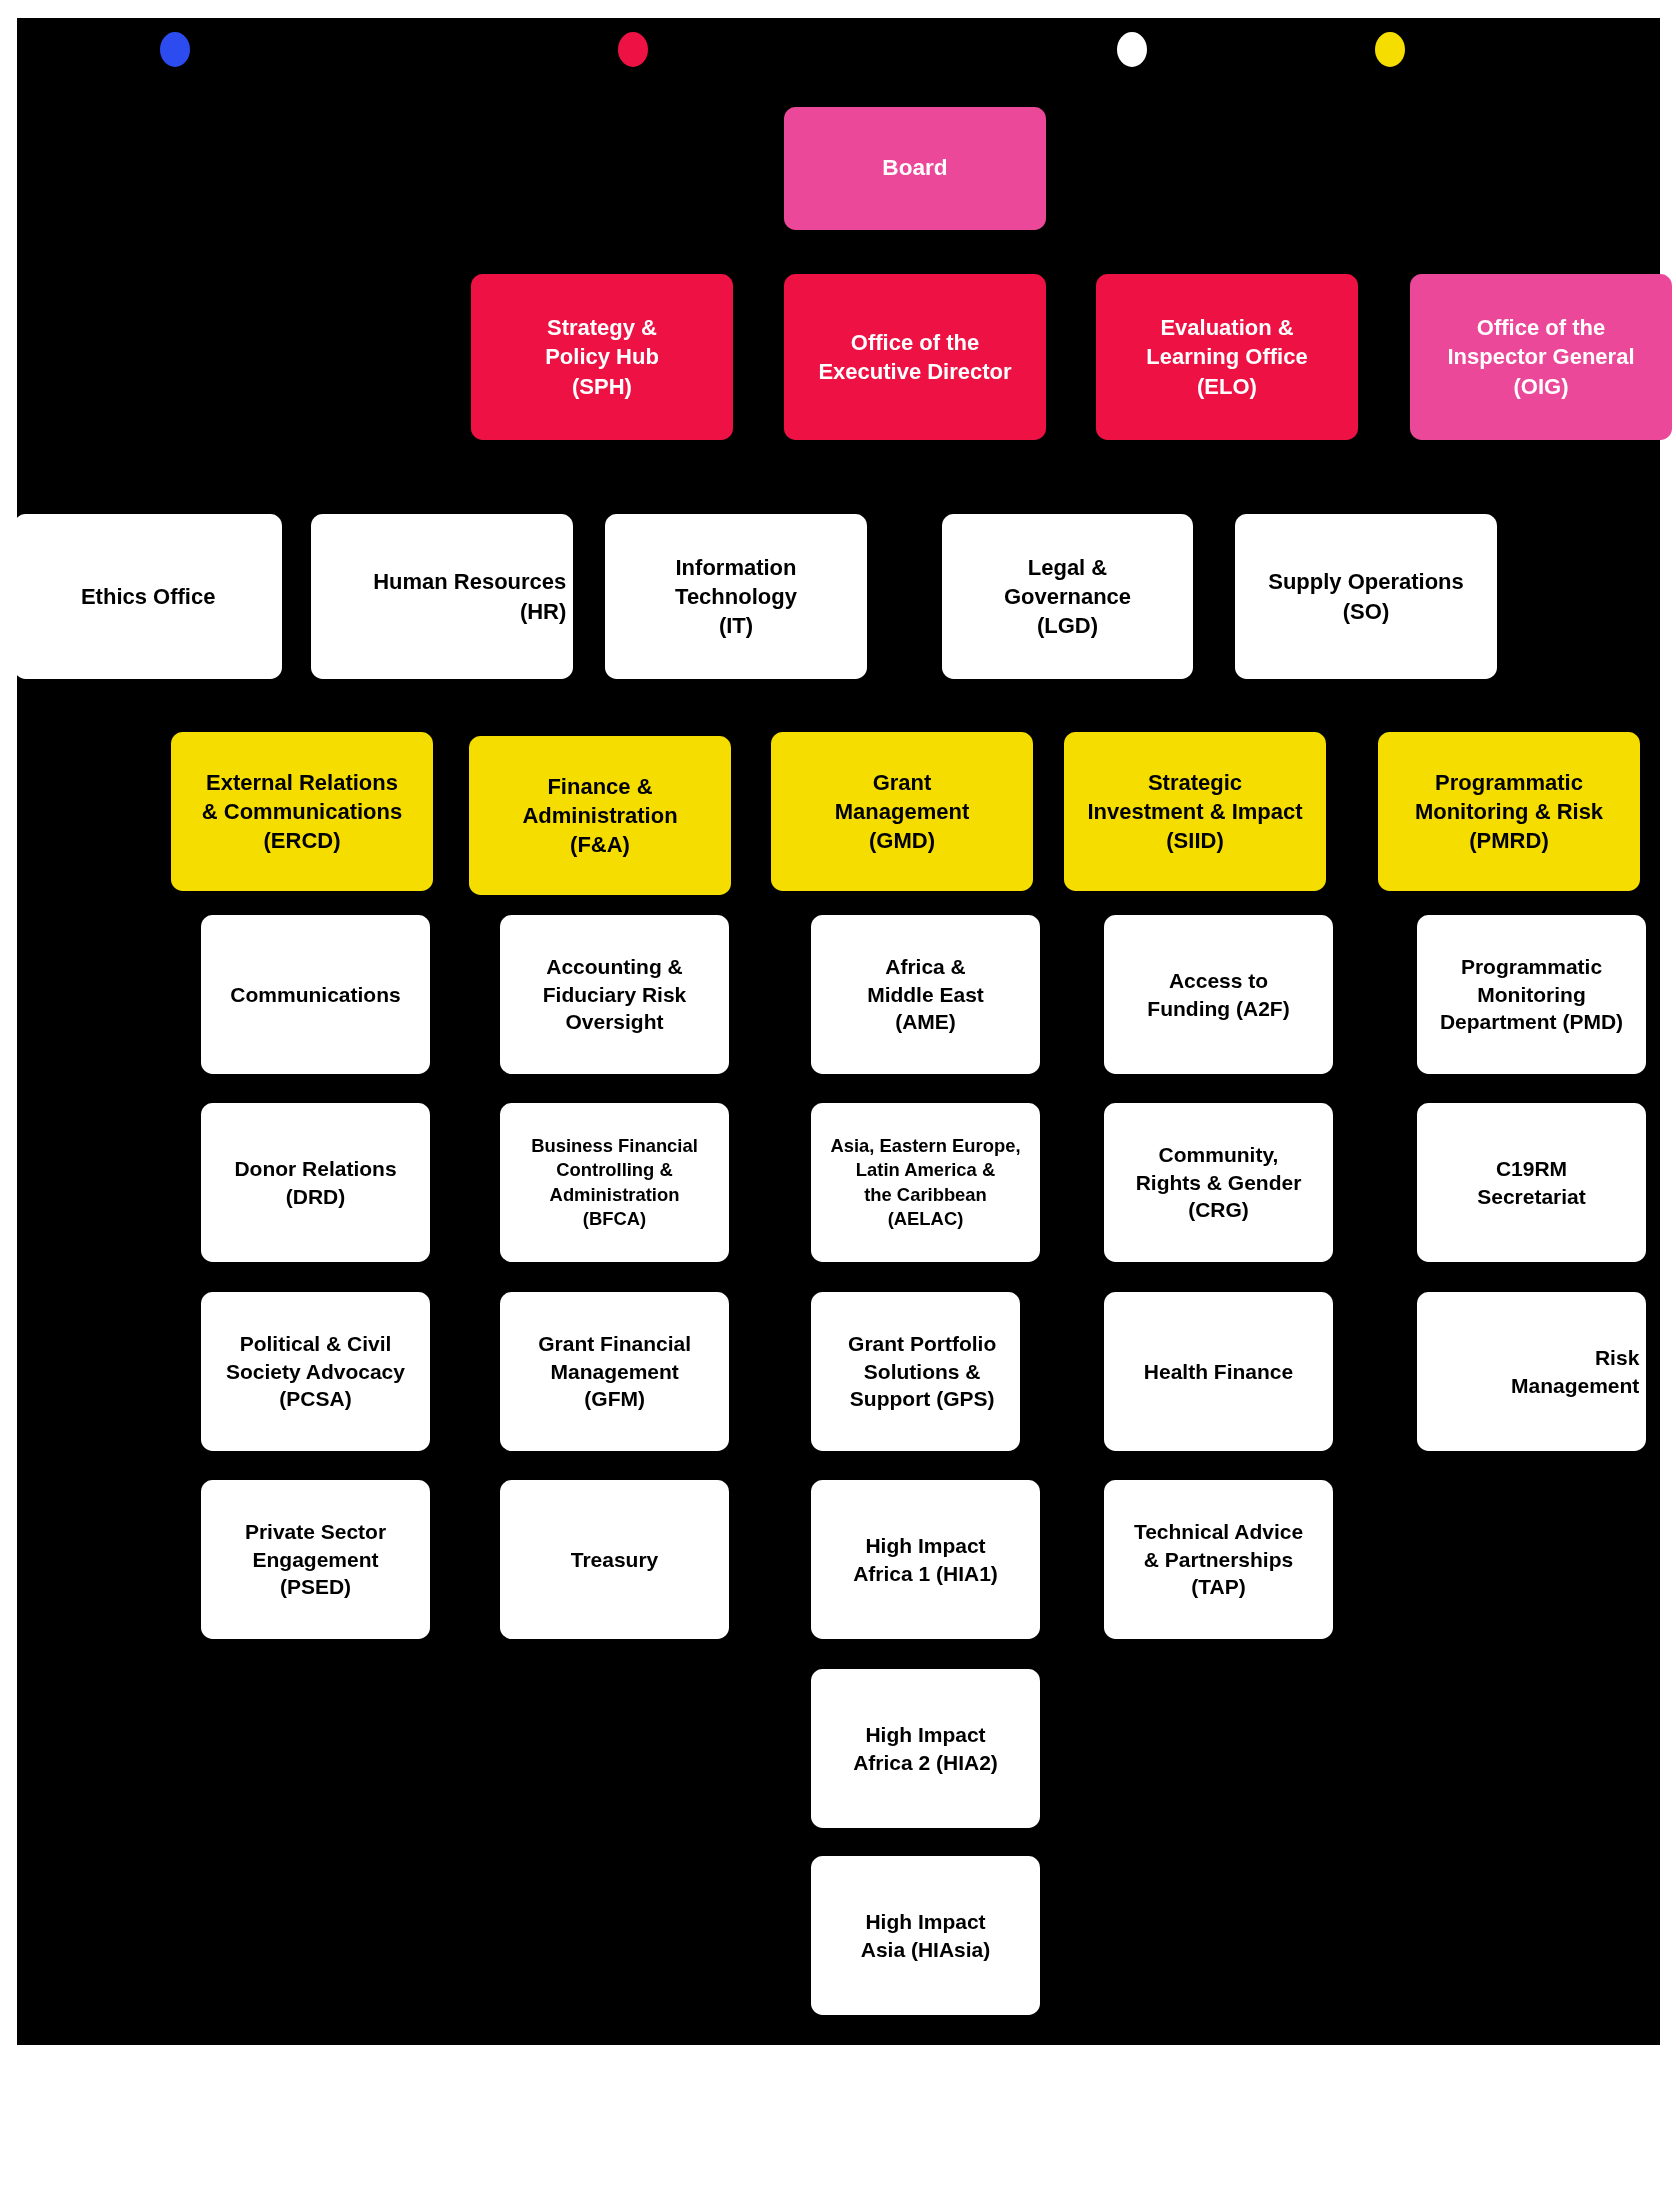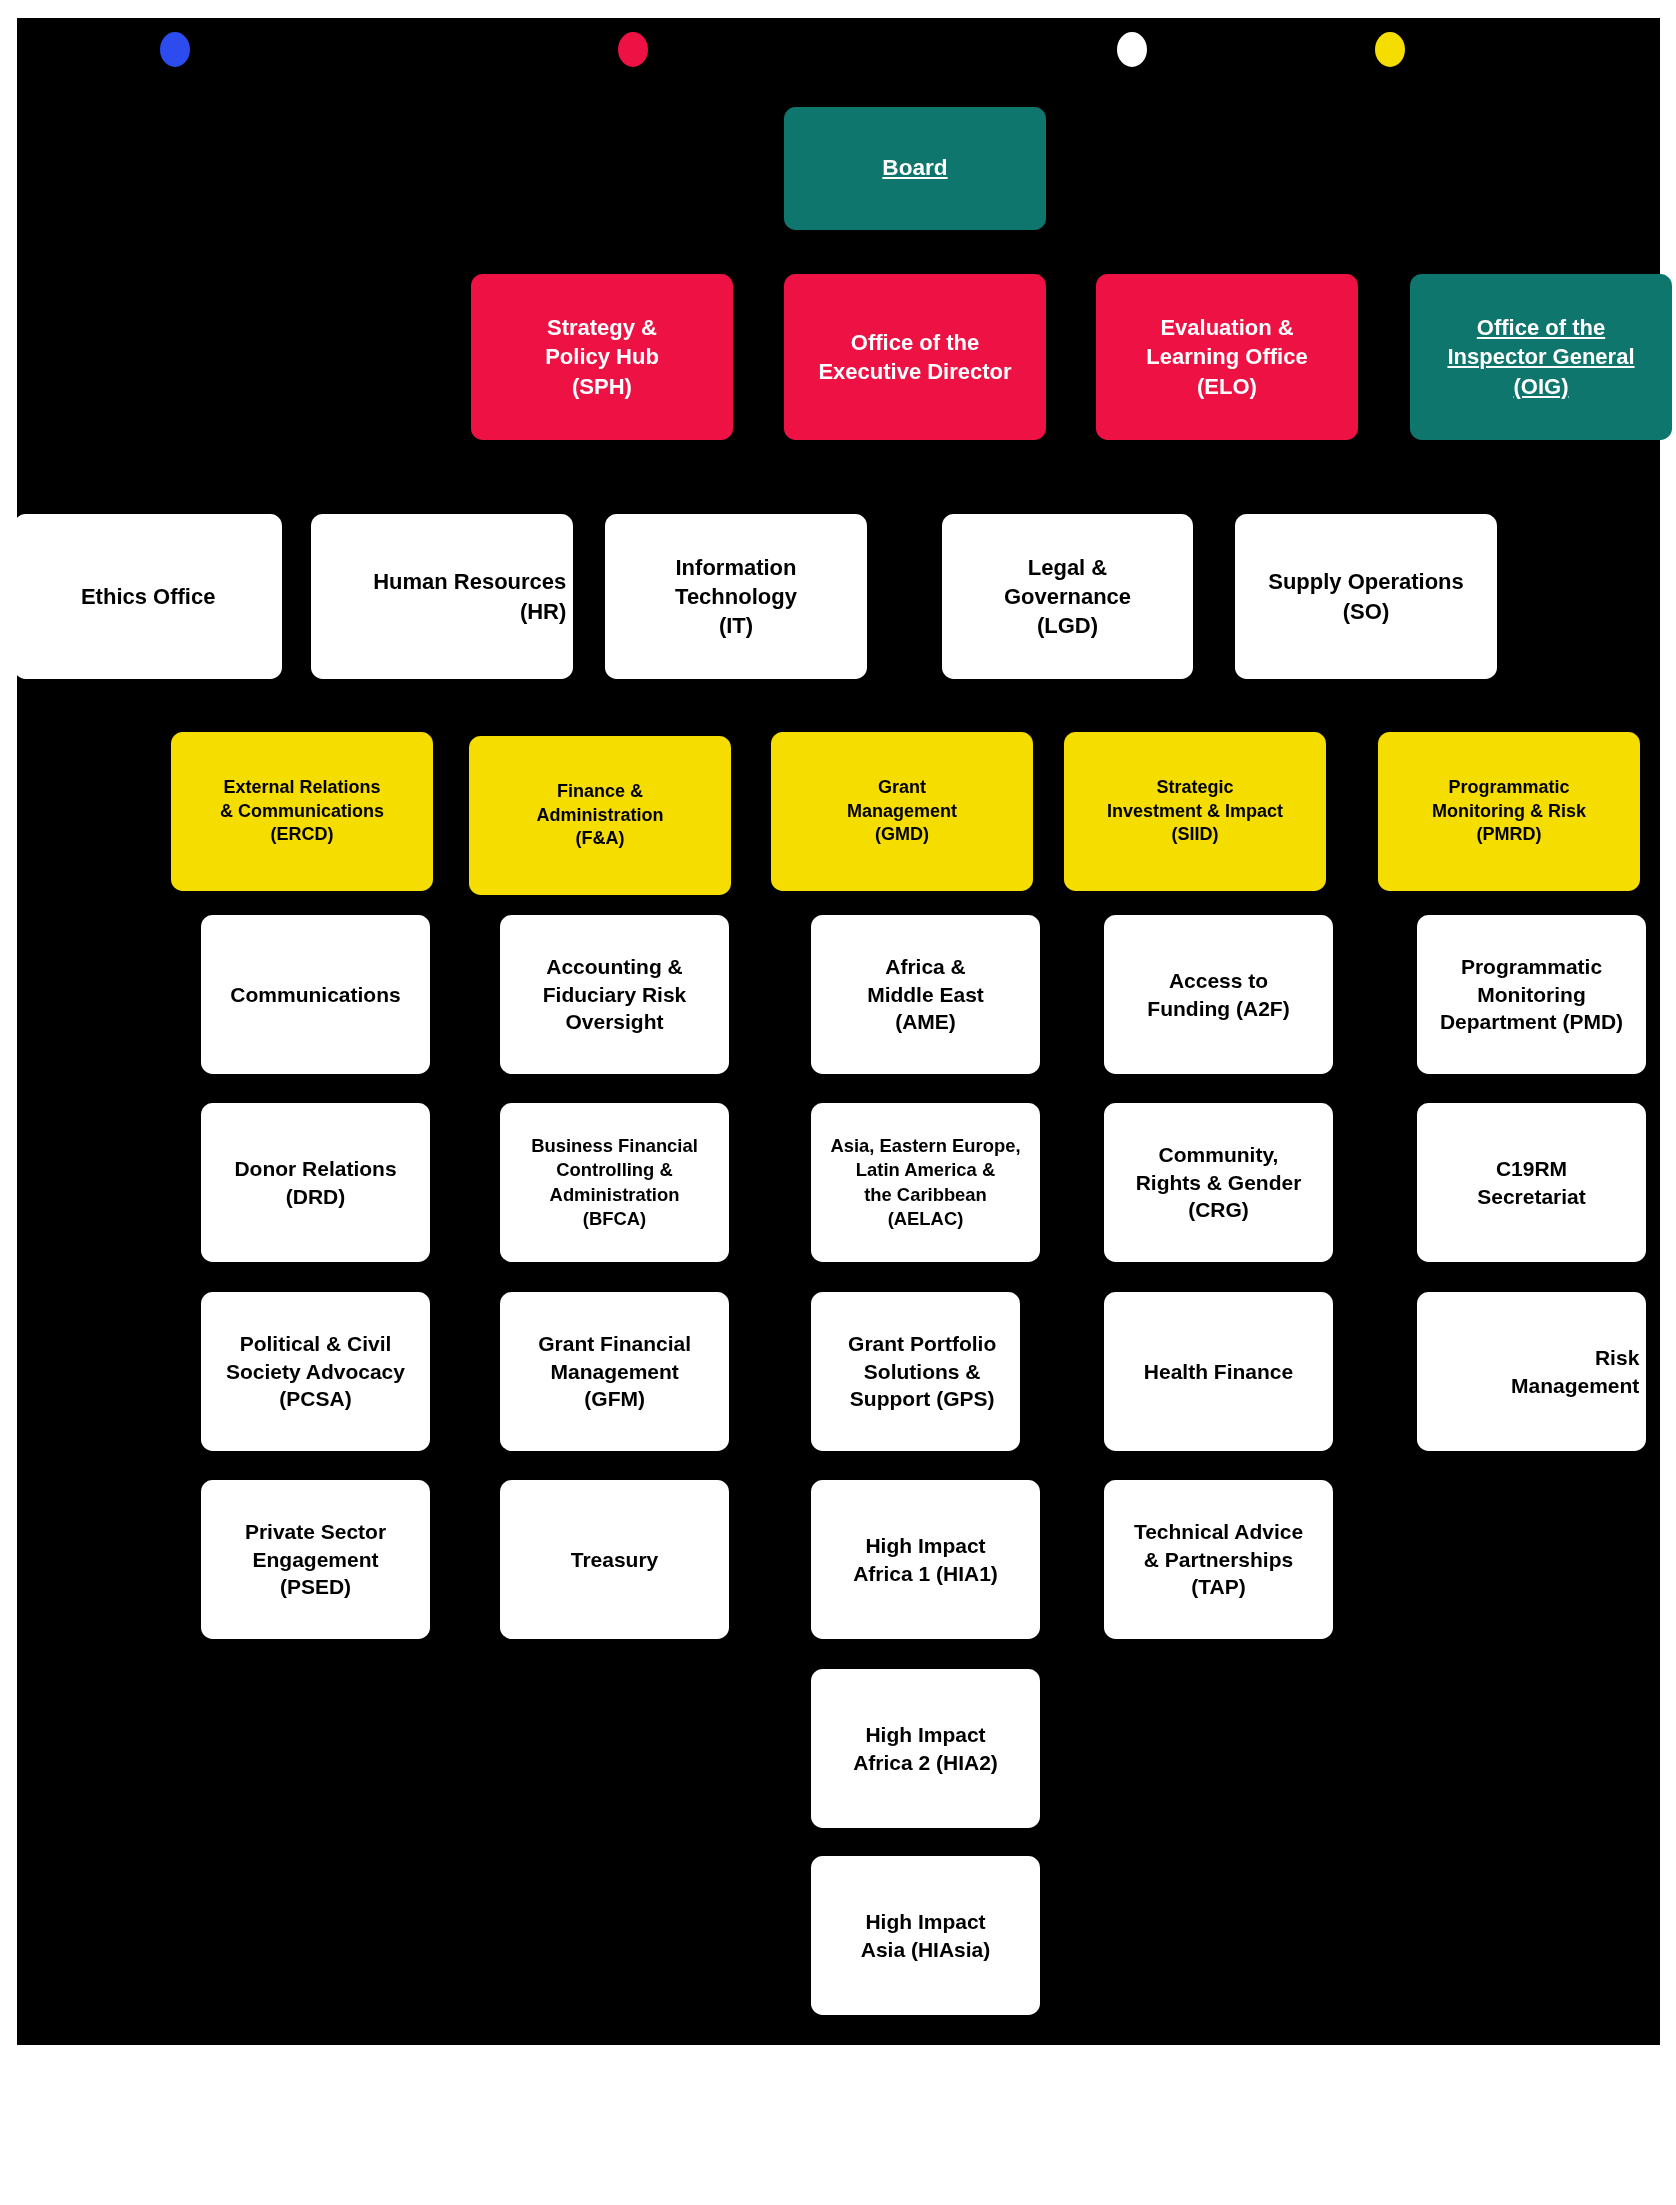--- a/index.html
+++ b/index.html
@@ -44,29 +44,29 @@
     align-items: center;
     justify-content: center;
     text-align: center;
     line-height: 1.33;
     font-weight: bold;
     padding: 3.4px 6.7px;
     overflow: hidden;
   }
   .node .label { white-space: pre-line; display: block; width: 100%; }
 
-  .node.blue   { background: #0f766e; color: #ffffff; text-decoration: underline; }
+  .node.blue   { background: #ec4899; color: #ffffff; }
   .node.red    { background: #EE1144; color: #ffffff; }
   .node.yellow { background: #F5DD00; color: #000000; }
   .node.white  { background: #ffffff; color: #000000; }
 
   .tier-board  { font-size: 22.6px; }
   .tier-exec   { font-size: 22px; }
   .tier-support{ font-size: 22px; }
-  .tier-div    { font-size: 18px; }
+  .tier-div    { font-size: 22px; }
   .tier-dept   { font-size: 21px; }
   .tier-dept.small { font-size: 18.4px; }
 </style>
 </head>
 <body>
 
 <div id="canvas">
   <div id="board-black"></div>
   <div id="nodes-layer">
       <div class="legend-dot" style="left: 160px; top: 32px; background: rgb(44, 76, 239);"></div>

